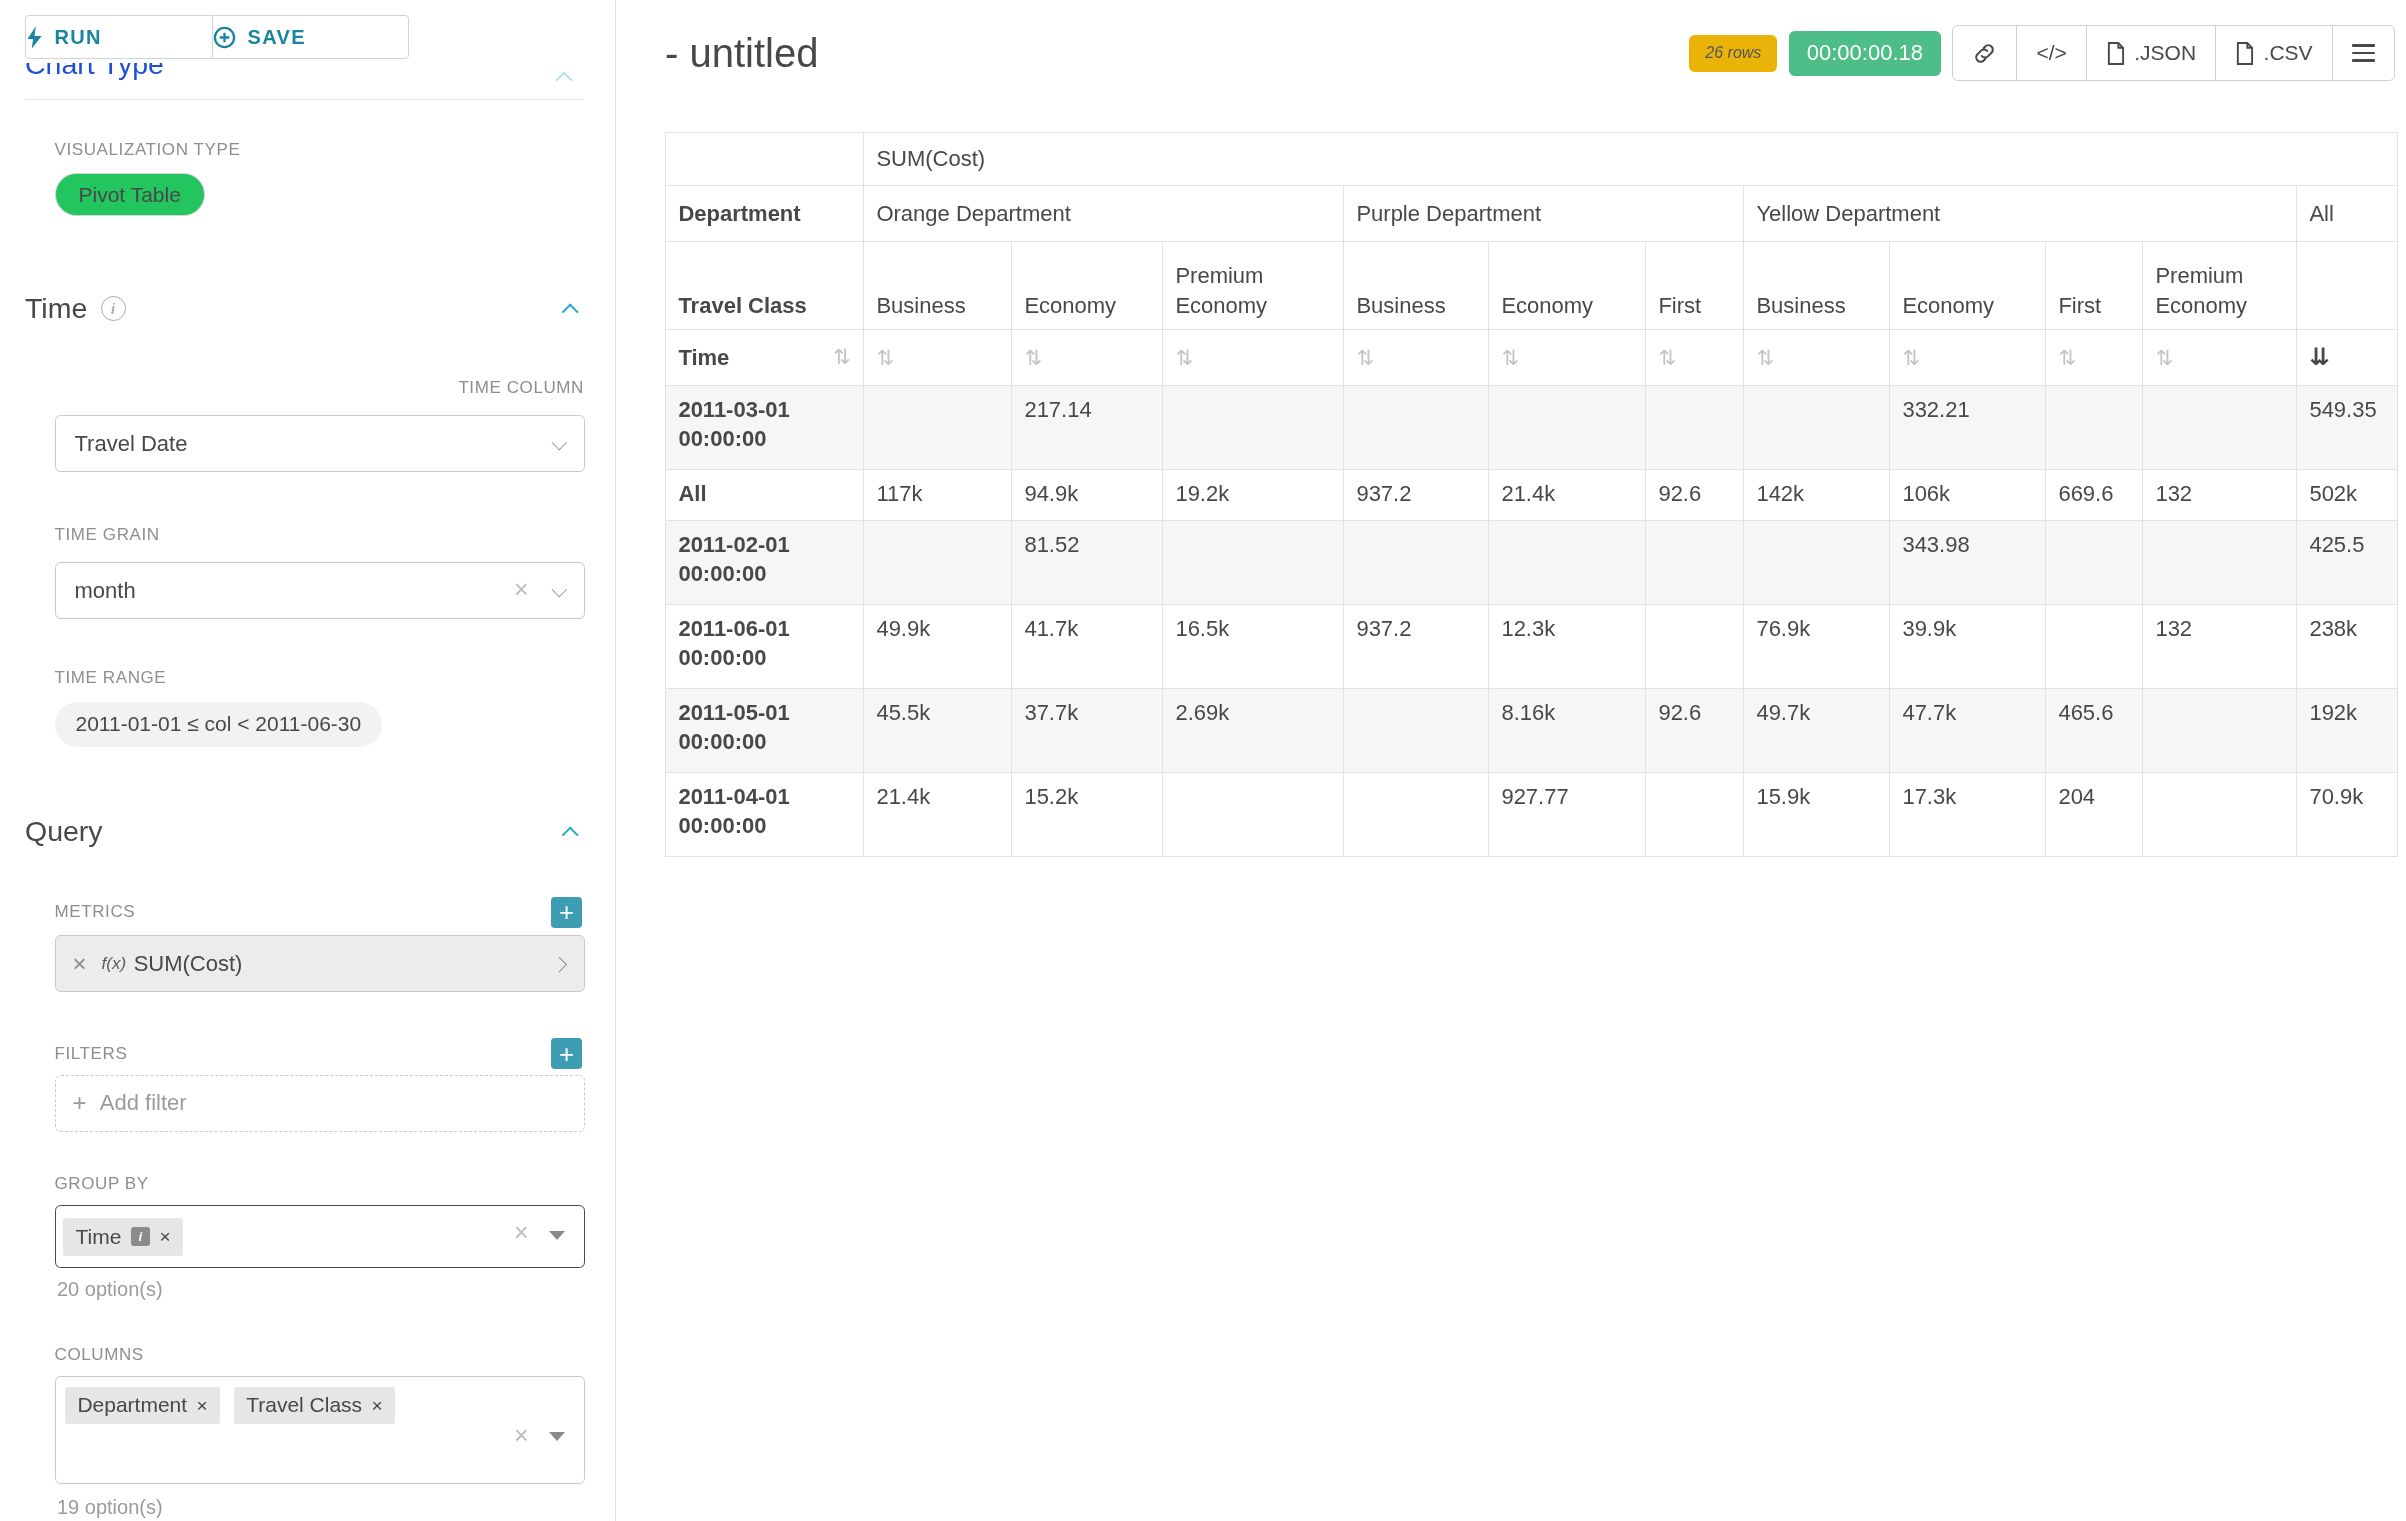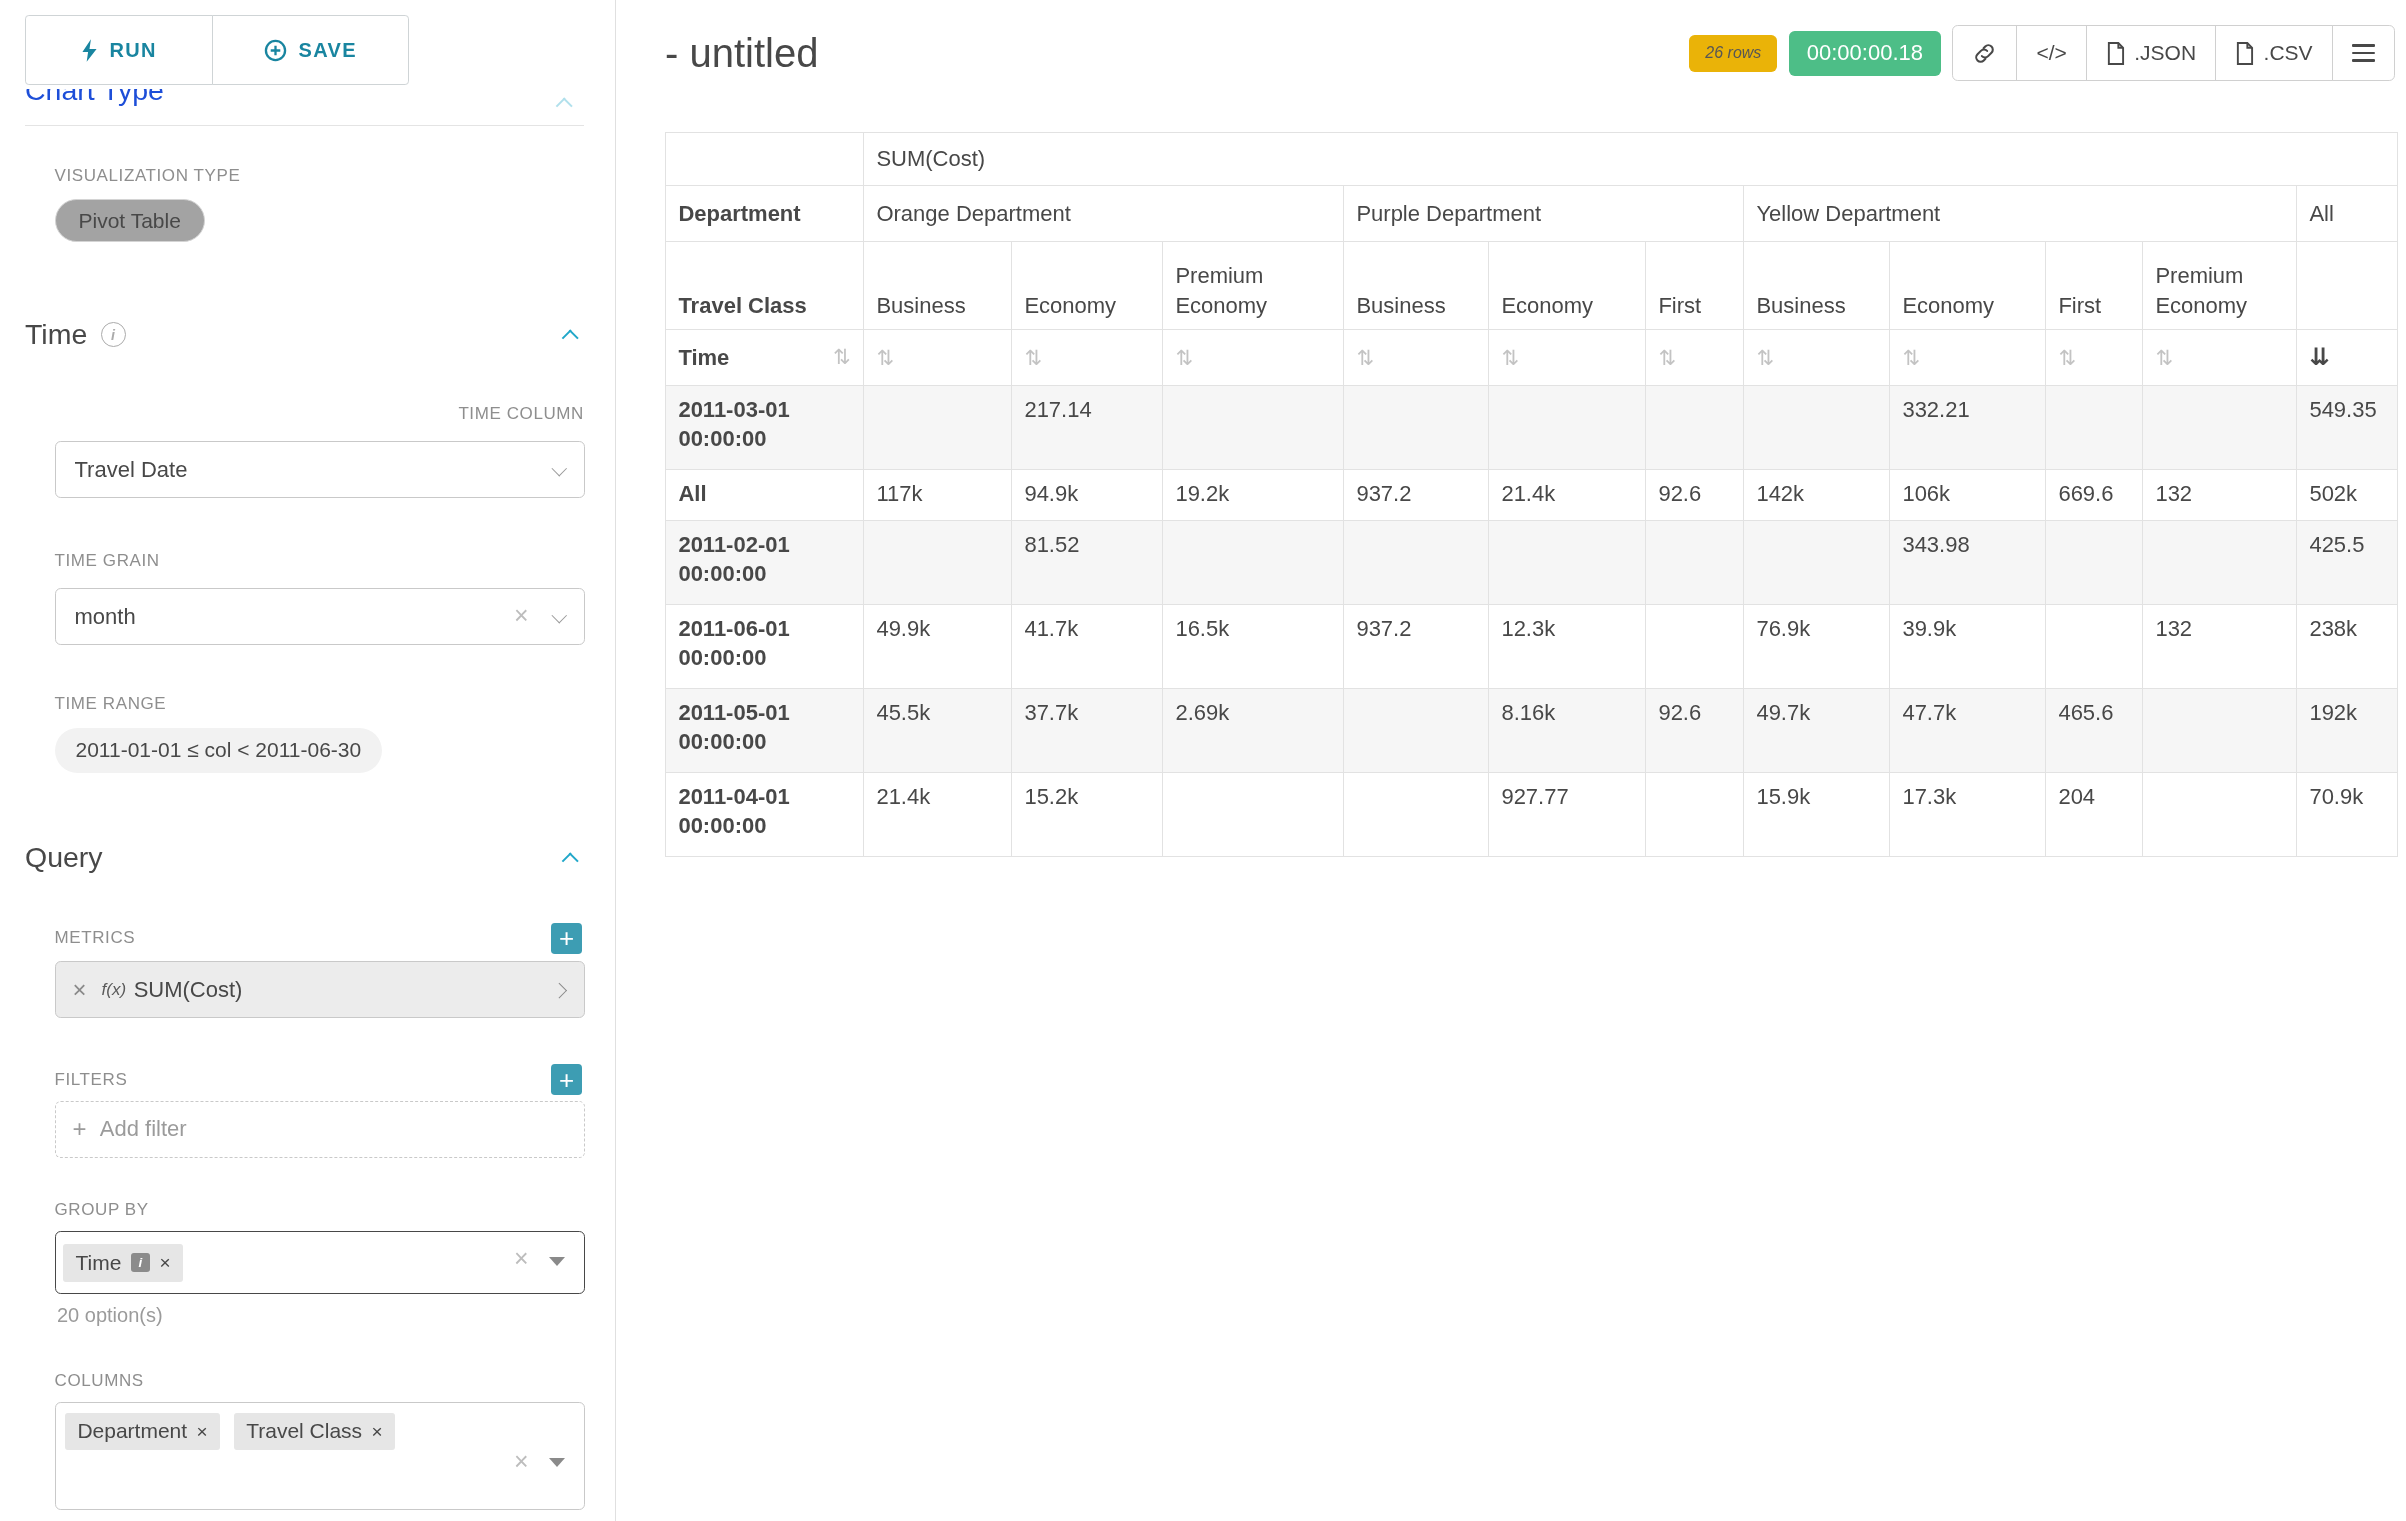--- a/index.html
+++ b/index.html
@@ -4,32 +4,32 @@
 <style>
   * { margin:0; padding:0; box-sizing:border-box; }
   html,body { width:2406px; height:1522px; overflow:hidden; background:#fff;
     font-family:"Liberation Sans", sans-serif; color:#484848; }
   .app { display:flex; width:2406px; height:1522px; }
 
   
   .sidebar { width:616px; min-width:616px; height:100%; border-right:1px solid #e0e0e0;
     padding:15px 31px 0 25px; overflow:hidden; }
   .btn-row { display:inline-flex; }
-  .btn { height:70px; display:inline-flex; align-items:center; justify-content:center; gap:11.4px;
+  .btn { height:44px; display:inline-flex; align-items:center; justify-content:flex-start; gap:11.4px;
     border:1px solid #cfd4d6; background:#fff; color:#1985a0; font-size:20px; font-weight:600;
     letter-spacing:1.4px; cursor:pointer; font-family:"Liberation Sans",sans-serif; }
   .btn.run { width:188px; border-radius:3.8px 0 0 3.8px; }
   .btn.save { width:197px; border-radius:0 3.8px 3.8px 0; margin-left:-1px; }
   .clipped-head { height:28.5px; overflow:hidden; position:relative; margin-top:3.8px; }
   .clipped-head .txt { display:block; font-size:28.5px; font-weight:500; color:#1d4ed8; margin-top:-15px; }
   .clipped-head .chev-up.faint { position:absolute; right:13.3px; top:3.8px; opacity:.35; }
   .divider { border:none; border-top:1px solid #e4e4e4; margin-top:7.6px; }
 
   .field-label { font-size:17px; font-weight:500; color:#8e8e8e; letter-spacing:0.6px; margin-left:29.5px; }
-  .viz-pill { display:inline-block; margin:13.3px 0 0 29.5px; padding:8.6px 23px; background:#a3a3a3;
+  .viz-pill { display:inline-block; margin:13.3px 0 0 29.5px; padding:8.6px 23px; background:#22c55e;
     border:1px solid #d4d4d4; border-radius:950px; font-size:21px; color:#484848; }
 
   .section-head { display:flex; align-items:center; margin-top:76px; }
   .section-head .title { font-size:28.5px; font-weight:500; color:#484848; }
   .section-head.query { margin-top:68px; }
   .info-circle { display:inline-flex; align-items:center; justify-content:center; width:25px; height:25px;
     border:1.9px solid #ababab; border-radius:50%; color:#ababab; font-size:14.3px; font-style:italic;
     font-weight:700; margin-left:13.3px; }
   .chev-up { width:12.4px; height:12.4px; border-left:2.9px solid #20a7c9; border-top:2.9px solid #20a7c9;
     transform:rotate(45deg); margin-top:7.6px; }

